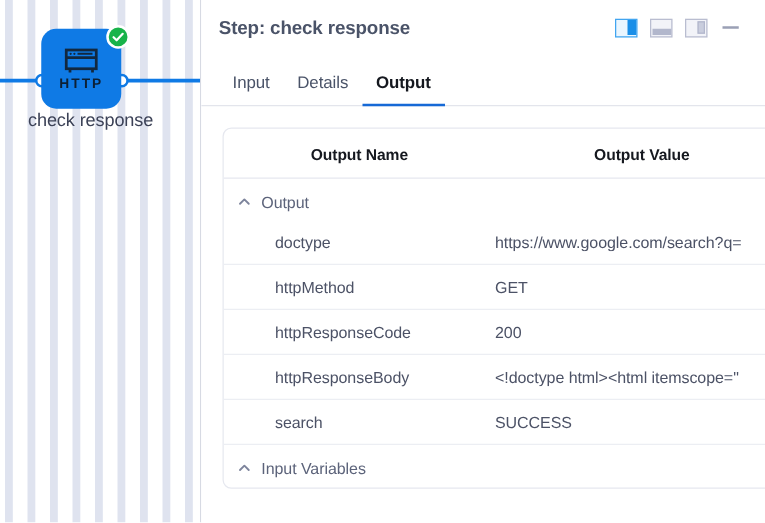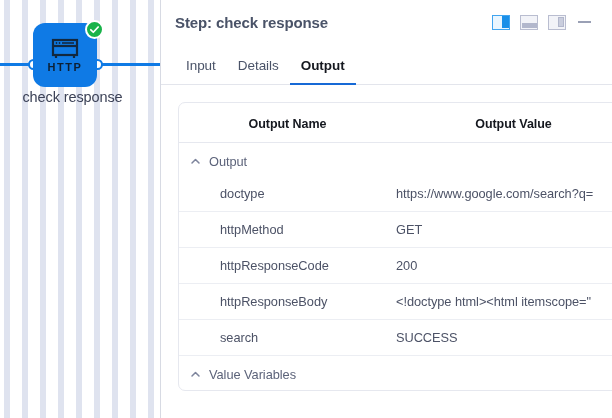--- a/index.html
+++ b/index.html
@@ -324,21 +324,21 @@
                 <td class="col-val">
                   <span class="val-clip">SUCCESS</span>
                 </td>
               </tr>
               <tr class="group">
                 <td class="col-name">
                   <span class="group-cell">
                     <svg class="chev" viewBox="0 0 11 11" xmlns="http://www.w3.org/2000/svg">
                       <path d="M2 7 L5.5 3.5 L9 7" fill="none" stroke="#7d849c" stroke-width="1.5" stroke-linecap="round" stroke-linejoin="round"></path>
                     </svg>
-                    <span>Value Variables</span>
+                    <span>Input Variables</span>
                   </span>
                 </td>
                 <td class="col-val">
                   <span class="val-clip"></span>
                 </td>
               </tr>
               <tr class="leaf">
                 <td class="col-name">foo</td>
                 <td class="col-val"></td>
               </tr>

